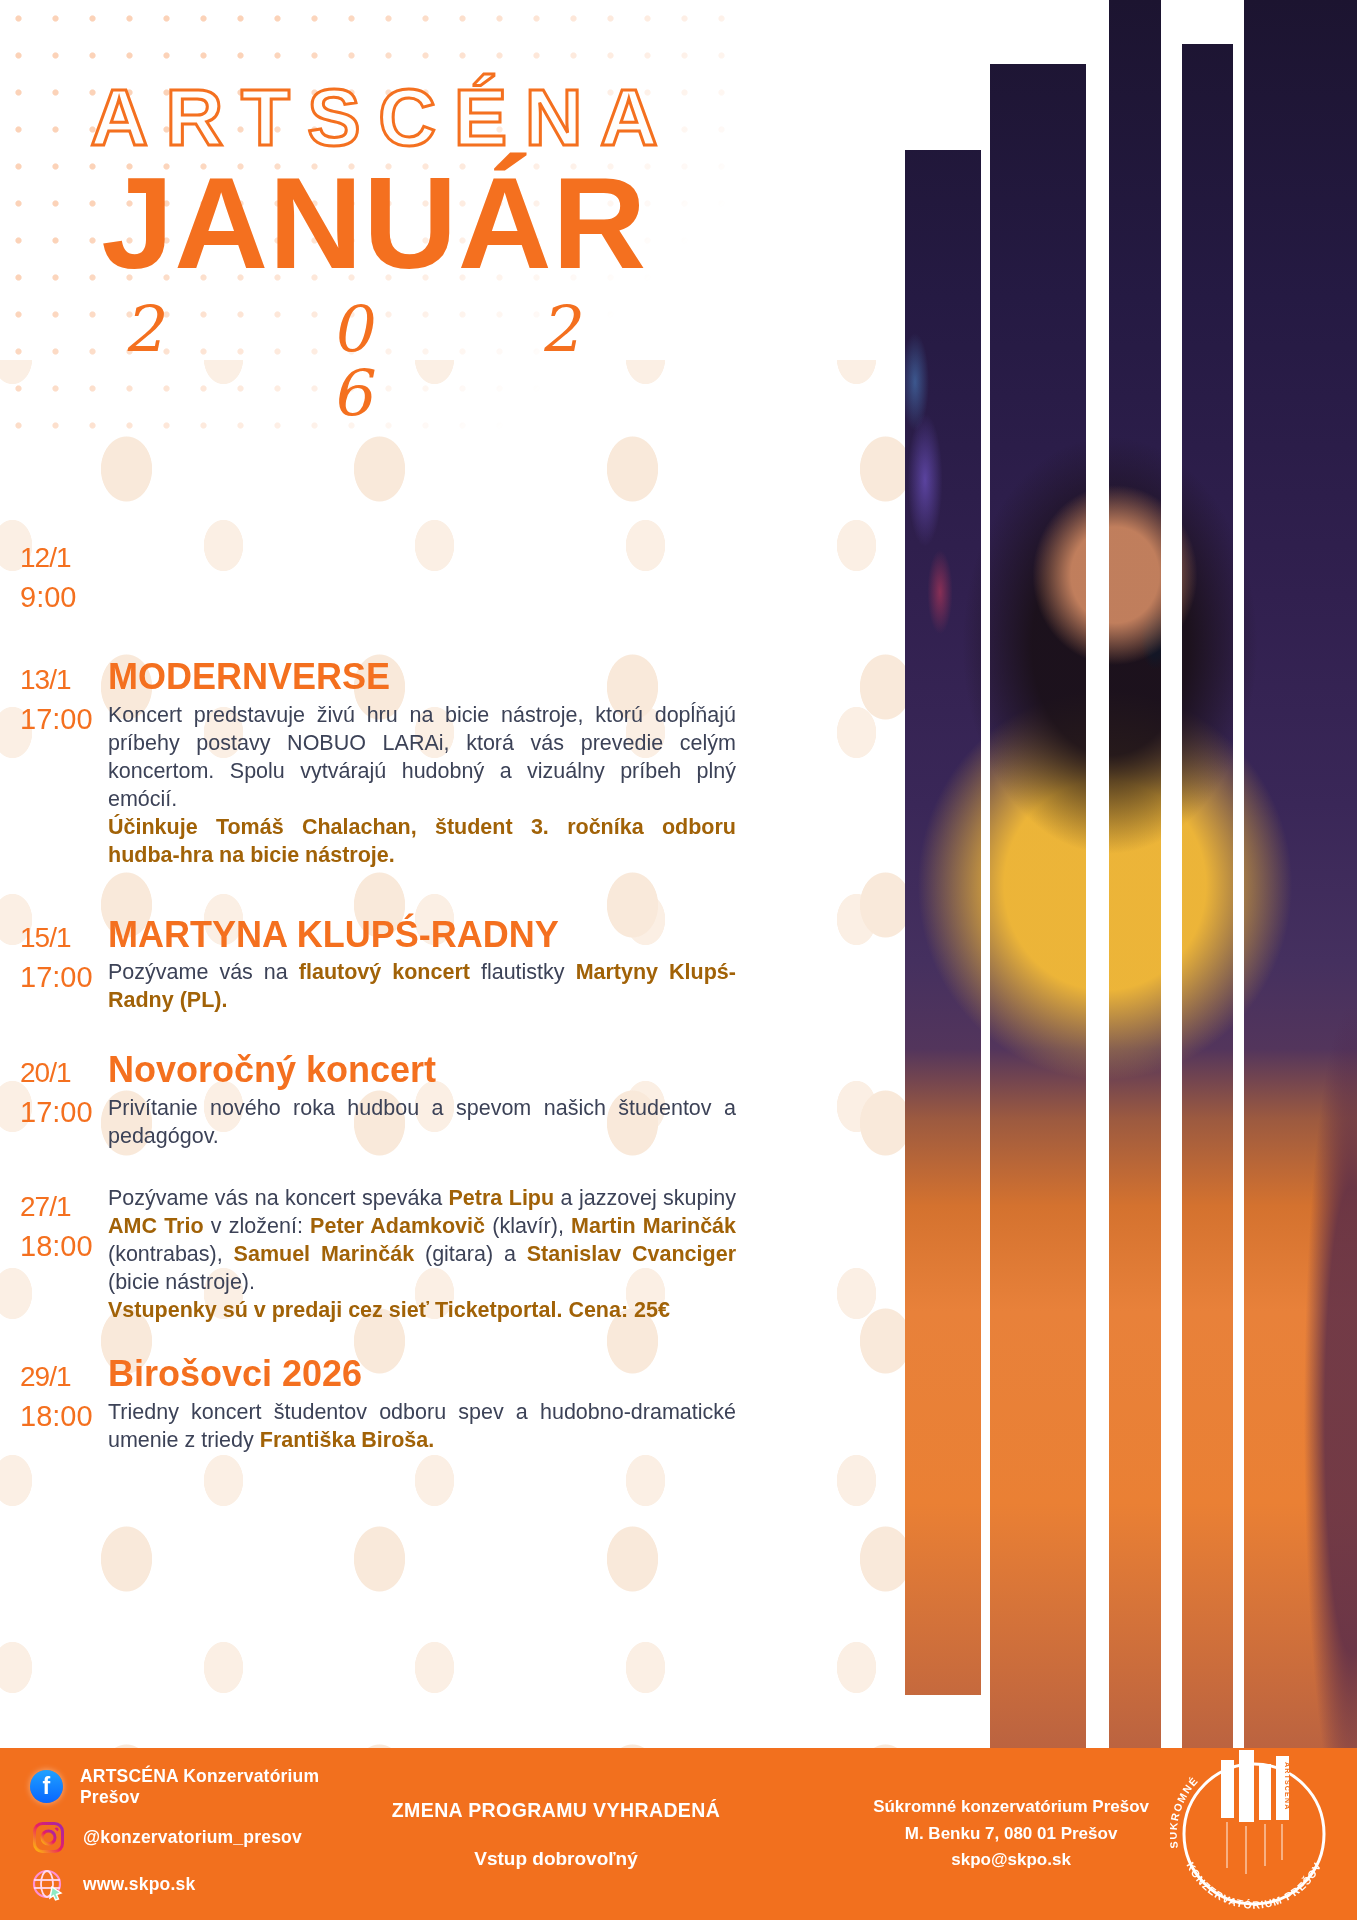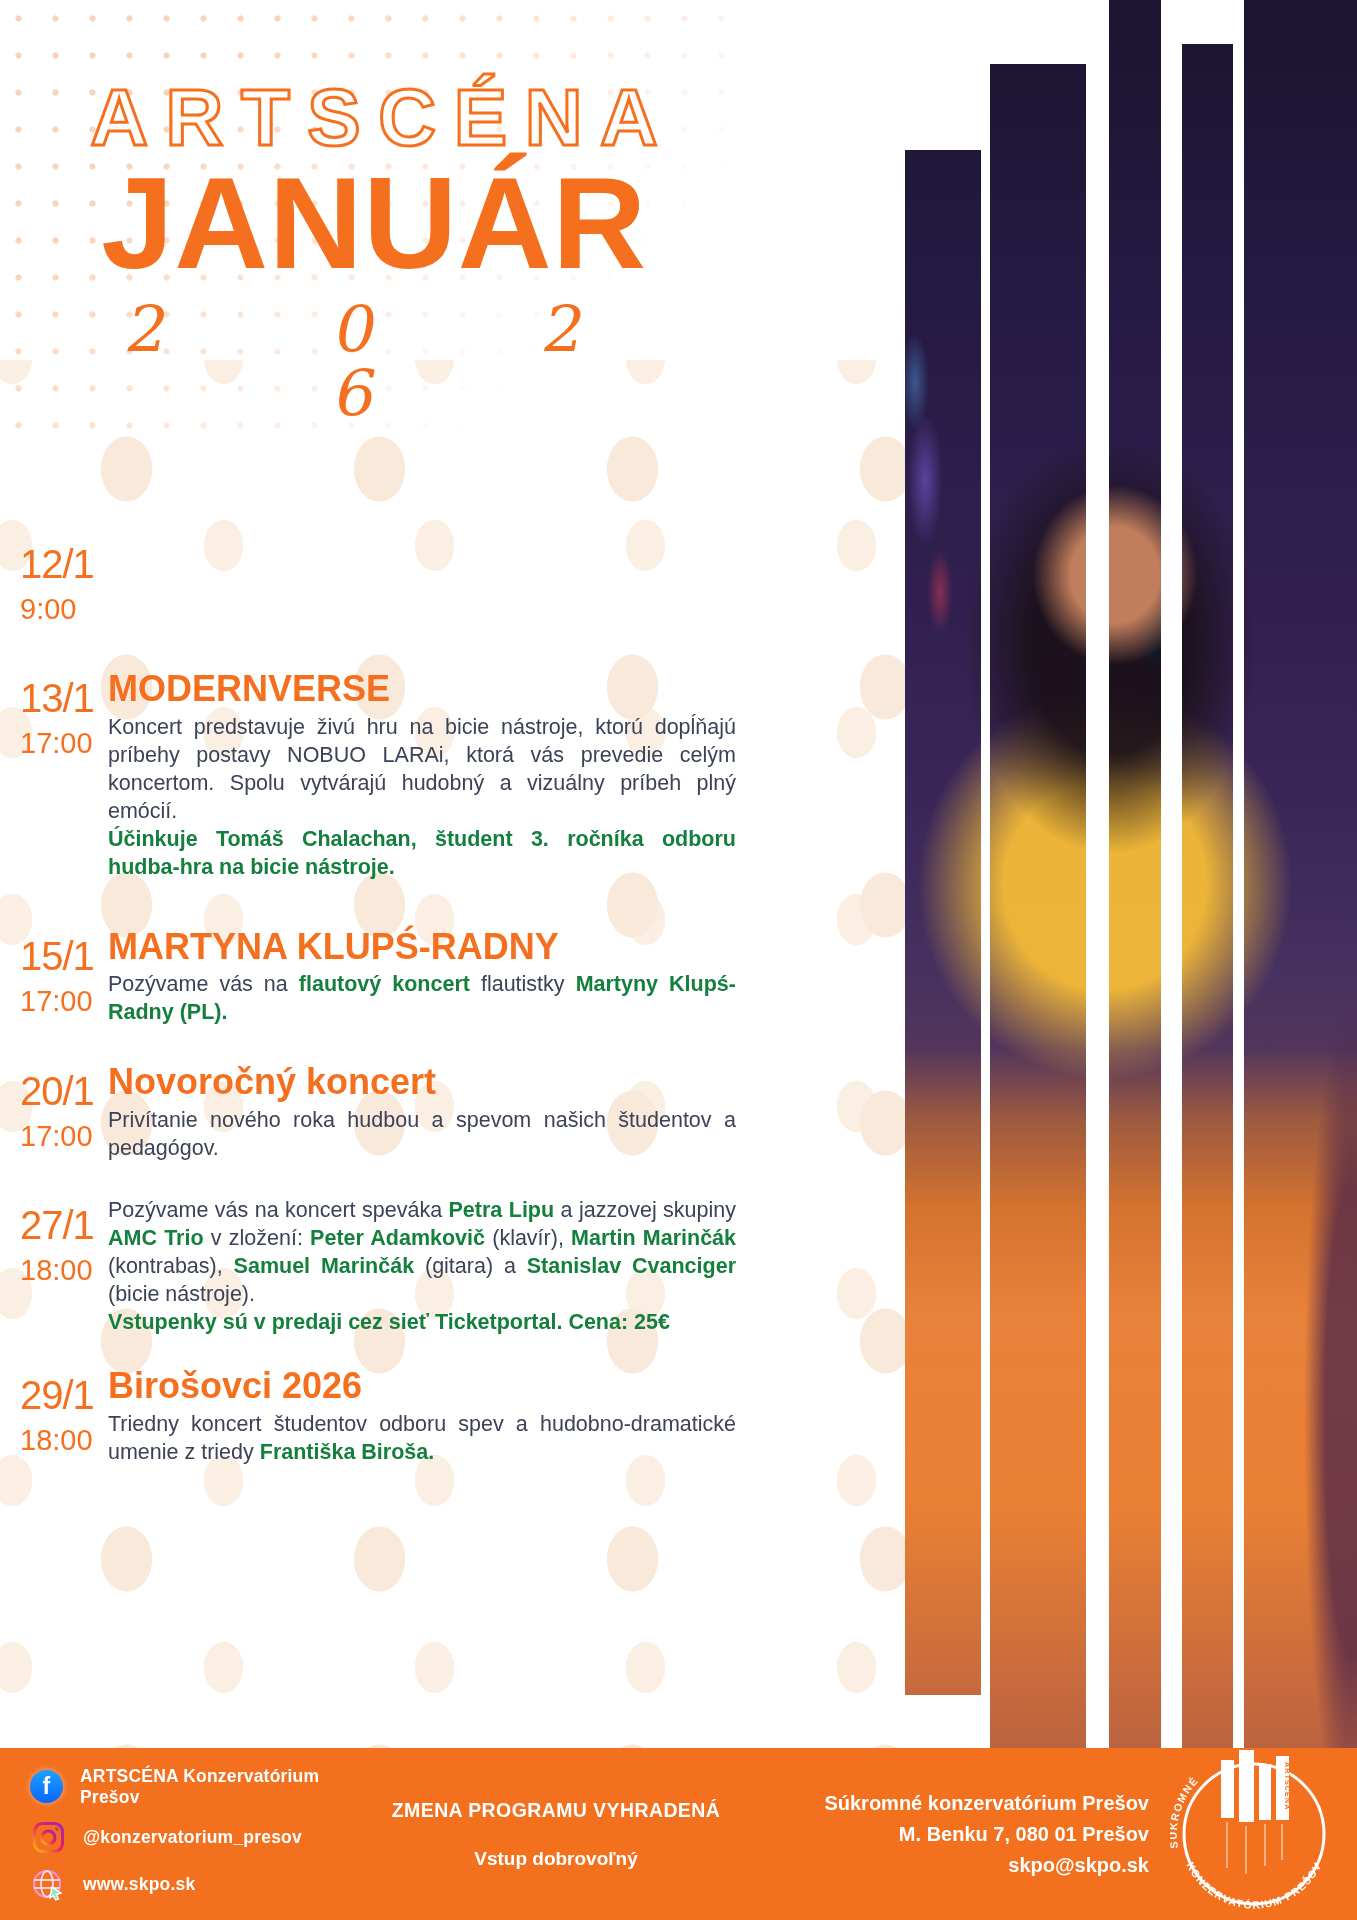--- a/index.html
+++ b/index.html
@@ -45,26 +45,26 @@
 
   
   .events { position:absolute; left:20px; top:536px; width:716px; z-index:3; }
   .event { display:flex; }
   .event:nth-child(1){ margin-bottom:46px; }
   .event:nth-child(2){ margin-bottom:46px; }
   .event:nth-child(3){ margin-bottom:36px; }
   .event:nth-child(4){ margin-bottom:34px; }
   .event:nth-child(5){ margin-bottom:30px; }
   .event-date { flex:0 0 78px; color:#F4701F; padding-top:8px; }
-  .event-date .d { font-size:40px; line-height:1; font-weight:400; letter-spacing:-1px; }
+  .event-date .d { font-size:28px; line-height:1; font-weight:400; letter-spacing:-1px; }
   .event-date .t { font-size:29px; line-height:1; margin-top:11px; }
   .event-content { flex:1; padding-left:10px; }
   .event-title { font-size:36px; font-weight:700; color:#F4701F; line-height:1.08; margin-bottom:5px; }
   .event-body p { font-size:21.5px; line-height:1.3; color:#3C4257; text-align:justify; }
-  .event-body b { color:#15803d; }
+  .event-body b { color:#a16207; }
 
   
   .photo { position:absolute; left:900px; top:0; width:457px; height:1748px; z-index:2; }
   .strip {
     position:absolute; background-repeat:no-repeat;
     background-size:457px 1748px;
     background-image:
       radial-gradient(ellipse 110px 120px at 215px 575px, rgba(201,132,96,.95) 40%, rgba(201,132,96,0) 75%),
       radial-gradient(ellipse 18px 40px at 255px 638px, rgba(18,22,38,.9) 45%, rgba(18,22,38,0) 80%),
       radial-gradient(ellipse 205px 290px at 210px 645px, rgba(26,16,24,.92) 38%, rgba(26,16,24,0) 72%),
@@ -95,21 +95,21 @@
     width:33px; height:33px; border-radius:50%; flex:0 0 33px;
     background:linear-gradient(180deg,#1FA1FF,#0866FF);
     display:flex; align-items:center; justify-content:center;
     color:#fff; font-weight:700; font-size:23px; line-height:1;
     box-shadow:0 0 6px rgba(255,255,255,.45);
   }
   .icon-box { width:36px; flex:0 0 36px; display:flex; justify-content:center; }
   .notice { width:336px; margin-left:28px; text-align:center; font-weight:700; }
   .notice .l1 { font-size:19.5px; letter-spacing:.4px; }
   .notice .l2 { font-size:19px; margin-top:26px; }
-  .address { margin-left:auto; text-align:right; font-weight:700; font-size:20px; line-height:1.55; }
+  .address { margin-left:auto; text-align:center; font-weight:700; font-size:17px; line-height:1.55; }
   .logo-wrap { flex:0 0 170px; margin:0 18px 0 20px; display:flex; justify-content:center; }
 </style>
 </head>
 <body>
 
 <div class="dots-grid"></div>
 <div class="blobs"></div>
 
 <div class="header">
   <div class="title-outline">ARTSCÉNA</div>

